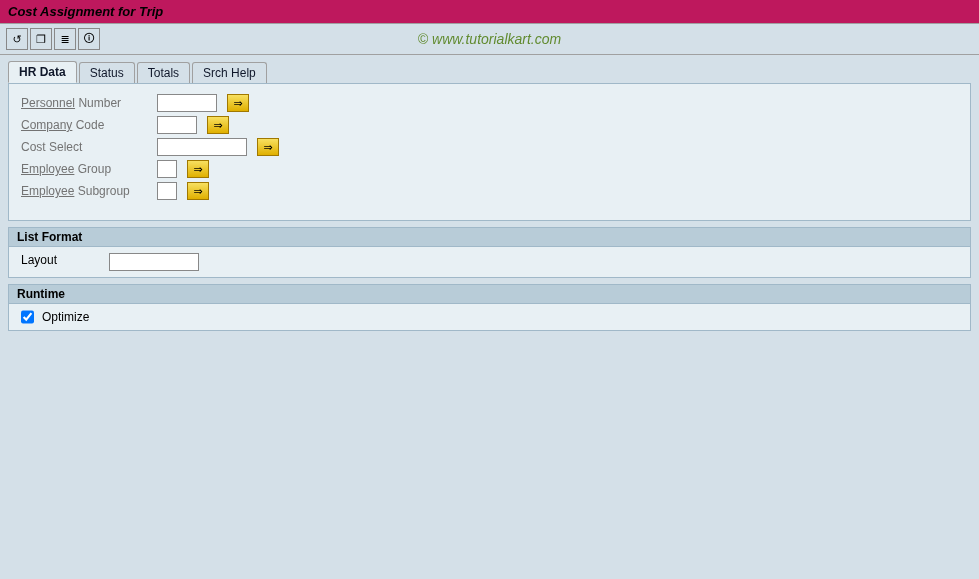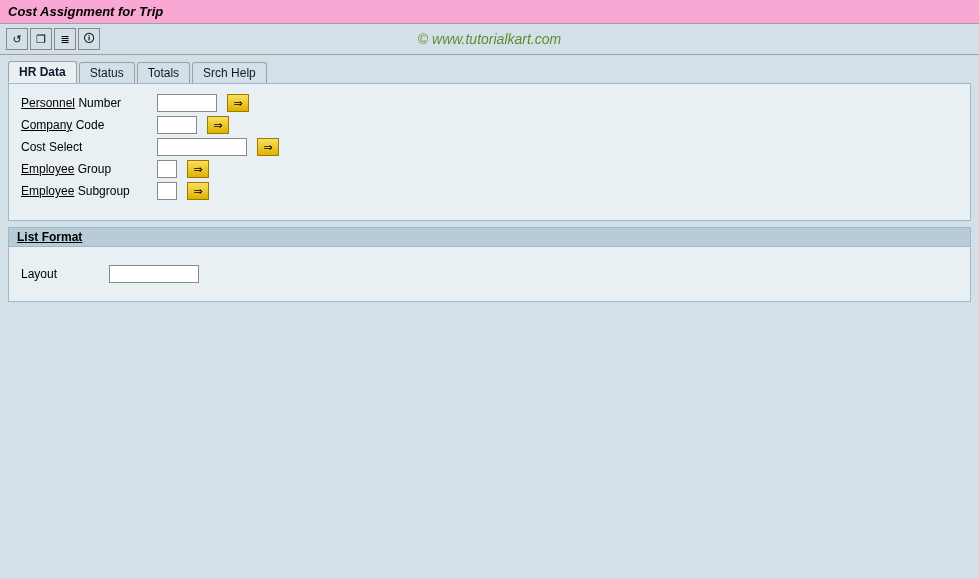--- a/index.html
+++ b/index.html
@@ -7,21 +7,21 @@
       font-family: Arial, Helvetica, sans-serif;
       font-size: 12px;
       background-color: #d4e0e8;
       width: 979px;
       height: 579px;
       overflow: hidden;
     }
 
     
     .title-bar {
-      background-color: #f9a8d4;
+      background-color: #be185d;
       padding: 4px 8px;
       border-bottom: 1px solid #a0a0a0;
       display: flex;
       align-items: center;
     }
     .title-bar-text {
       font-weight: bold;
       font-size: 13px;
       font-style: italic;
     }
@@ -94,37 +94,36 @@
       background-color: #e8f0f4;
       border: 1px solid #a0b8c8;
       margin-bottom: 6px;
     }
     .section-header {
       background-color: #b8ccd8;
       padding: 2px 8px;
       font-weight: bold;
       font-size: 12px;
       border-bottom: 1px solid #a0b8c8;
-      text-decoration: underline;
     }
     .section-body {
       padding: 8px 12px;
     }
 
     
     .form-row {
       display: flex;
       align-items: center;
       margin-bottom: 4px;
       gap: 6px;
     }
     .form-label {
       width: 130px;
       font-size: 12px;
-      color: #000000;
+      color: #737373;
       white-space: nowrap;
     }
     .form-input {
       border: 1px solid #888;
       background-color: #fff;
       height: 18px;
       font-size: 12px;
       padding: 0 2px;
       outline: none;
     }
@@ -159,23 +158,22 @@
     }
 
     
     .hr-section-body {
       padding: 10px 12px 16px 12px;
     }
 
     
     .layout-row {
       display: flex;
-      align-items: center;
       gap: 8px;
-      padding: 18px 12px;
+      padding: 6px 12px;
     }
     .layout-label {
       width: 80px;
       font-size: 12px;
     }
 
     
     .underline {
       text-decoration: underline;
     }
@@ -250,14 +248,21 @@
   </div>
 
   <div class="section-panel">
     <div class="section-header">List Format</div>
     <div class="layout-row">
       <span class="layout-label">Layout</span>
       <input type="text" class="form-input" style="width: 90px;" value="">
     </div>
   </div>
 
+  <div class="section-panel">
+    <div class="section-header">Runtime</div>
+    <div class="layout-row">
+      <input type="checkbox" id="optimize-check" checked="" style="">
+      <label for="optimize-check">Optimize</label>
+    </div>
+  </div>
 
 </div>
 
 </body></html>

